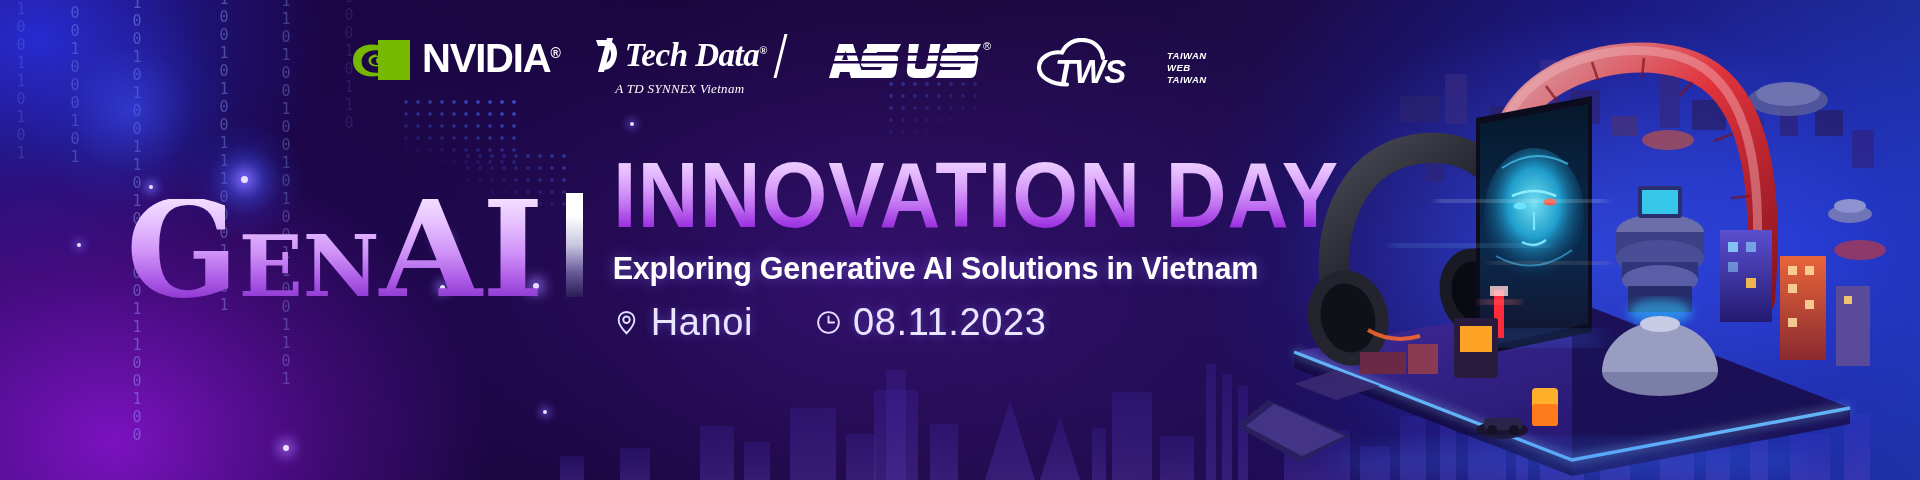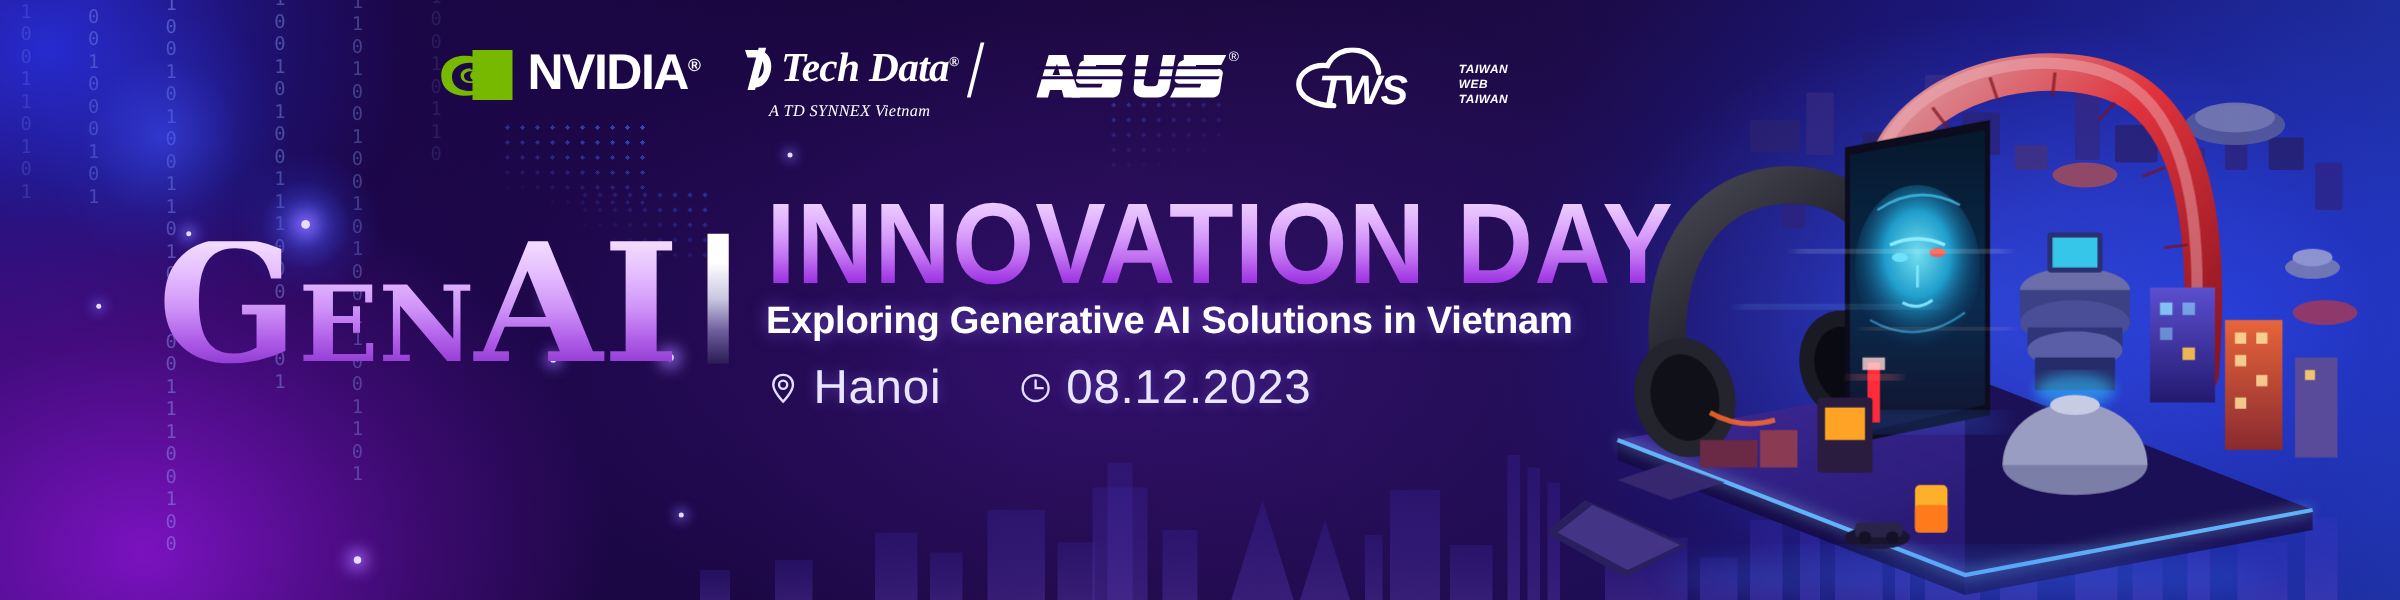--- a/index.html
+++ b/index.html
@@ -135,21 +135,21 @@
     font-weight:700; font-size:92px; line-height:.86;
     letter-spacing:1px;
     transform:scaleX(.92); transform-origin:left bottom;
     white-space:nowrap;
     background:linear-gradient(180deg,#f0d7ff 0%,#e6bdff 20%,#d79bfa 42%,#bf6ef0 64%,#a33de4 84%,#8a1fd4 100%);
     -webkit-background-clip:text; background-clip:text;
     -webkit-text-fill-color:transparent; color:transparent;
   }
 
   .subtitle {
-    margin-top:4px;
+    margin-top:16px;
     font-size:30.5px; font-weight:700; color:#ffffff;
     letter-spacing:-.2px; white-space:nowrap;
     text-shadow:0 0 14px rgba(150,120,255,.55);
   }
 
   .meta {
     margin-top:15px; display:flex; align-items:center; gap:62px;
   }
   .meta-item { display:flex; align-items:center; gap:11px; }
   .meta-item .mtext {
@@ -319,21 +319,21 @@
             <circle cx="12" cy="9.6" r="2.9" fill="none" stroke="#e3ddff" stroke-width="1.7"></circle>
           </svg>
           <span class="mtext">Hanoi</span>
         </div>
 
         <div class="meta-item">
           <svg class="meta-icon" viewBox="0 0 24 24">
             <circle cx="12" cy="12" r="9.2" fill="none" stroke="#e3ddff" stroke-width="1.7"></circle>
             <path d="M12 6.6V12h5" fill="none" stroke="#e3ddff" stroke-width="1.7" stroke-linecap="round"></path>
           </svg>
-          <span class="mtext">08.12.2023</span>
+          <span class="mtext">08.11.2023</span>
         </div>
 
       </div>
     </div>
   </div>
 
   <svg class="illo" viewBox="0 0 680 480">
     <defs>
       <linearGradient id="plate" x1="0" y1="0" x2="1" y2="1">
         <stop offset="0%" stop-color="#3f2b9a"></stop>

